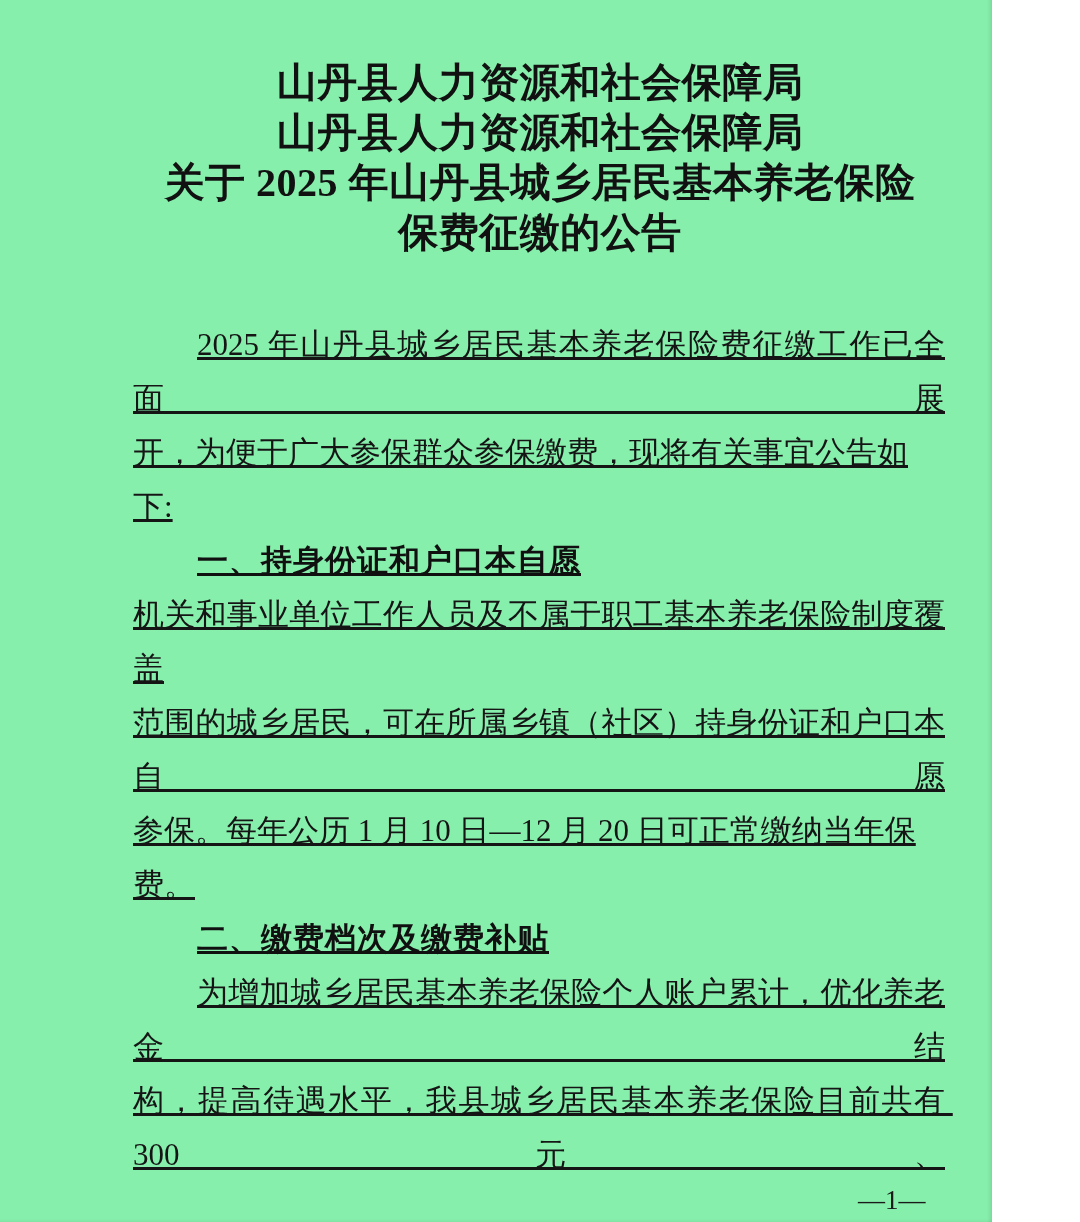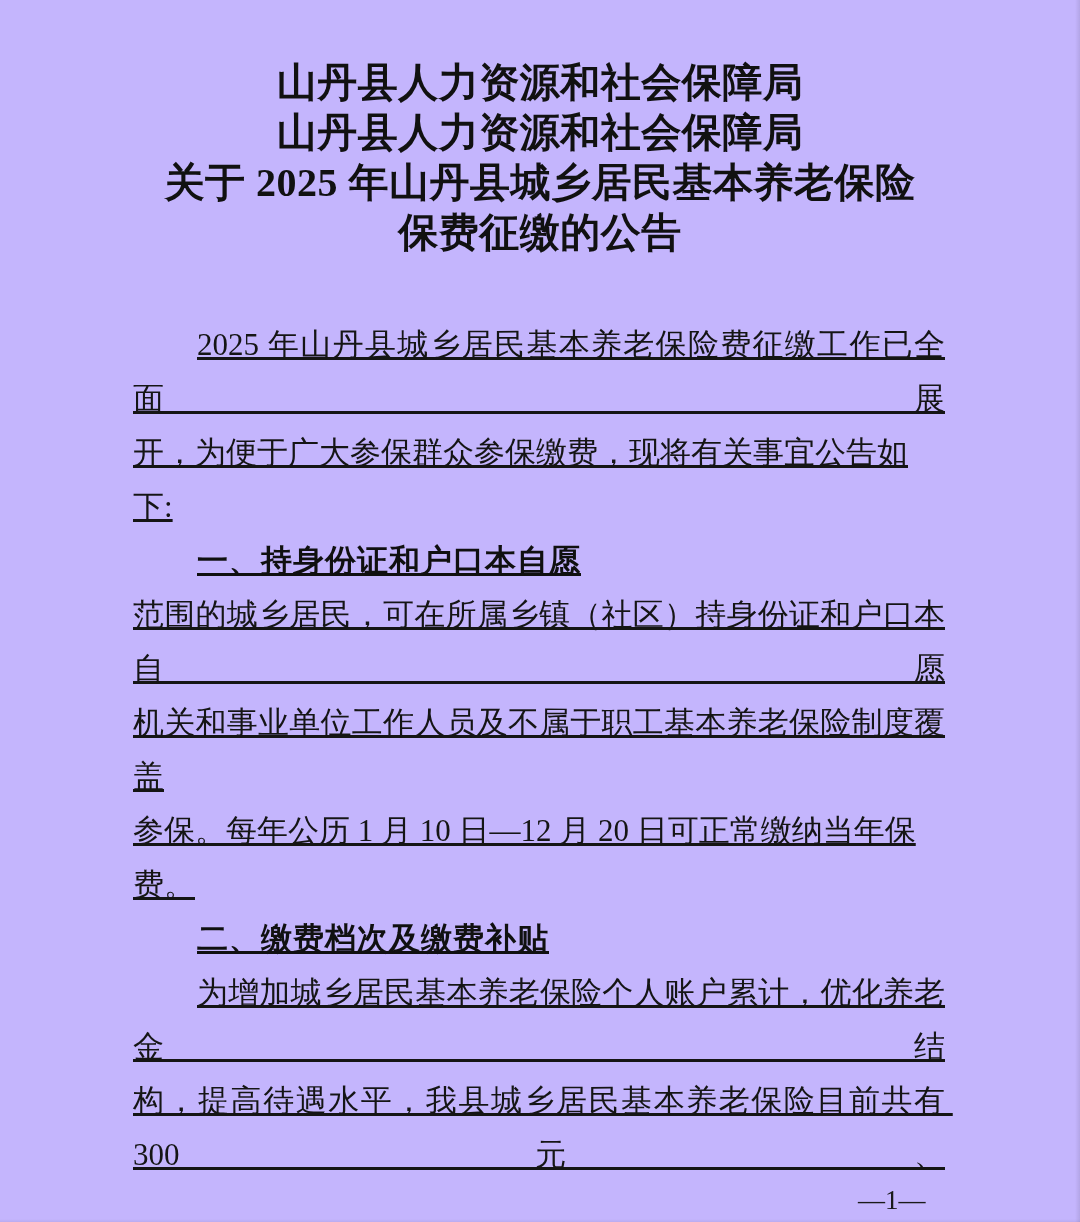--- a/index.html
+++ b/index.html
@@ -2,23 +2,23 @@
 <html><head>
 <meta charset="utf-8">
 <style>
   html, body {
     margin: 0;
     padding: 0;
     background: #ffffff;
   }
   .page {
     position: relative;
-    width: 1080px;
+    width: 992px;
     height: 1222px;
-    background: #c4b5fd;
+    background: #86efac;
     overflow: hidden;
     color: #161616;
   }
   
   .scan-edge-right {
     position: absolute;
     top: 0;
     right: 0;
     width: 5px;
     height: 100%;
@@ -94,22 +94,22 @@
     <div class="title-line">山丹县人力资源和社会保障局</div>
     <div class="title-line">山丹县人力资源和社会保障局</div>
     <div class="title-line">关于 2025 年山丹县城乡居民基本养老保险</div>
     <div class="title-line">保费征缴的公告</div>
   </div>
 
   <div class="body-block">
     <div class="line indent fill">2025 年山丹县城乡居民基本养老保险费征缴工作已全面展</div>
     <div class="line">开，为便于广大参保群众参保缴费，现将有关事宜公告如下:</div>
     <div class="line indent heading">一、持身份证和户口本自愿</div>
+    <div class="line fill">机关和事业单位工作人员及不属于职工基本养老保险制度覆盖</div>
     <div class="line fill">范围的城乡居民，可在所属乡镇（社区）持身份证和户口本自愿</div>
-    <div class="line fill">机关和事业单位工作人员及不属于职工基本养老保险制度覆盖</div>
     <div class="line">参保。每年公历 1 月 10 日—12 月 20 日可正常缴纳当年保费。</div>
     <div class="line indent heading">二、缴费档次及缴费补贴</div>
     <div class="line indent fill">为增加城乡居民基本养老保险个人账户累计，优化养老金结</div>
     <div class="line fill">构，提高待遇水平，我县城乡居民基本养老保险目前共有 300 元、</div>
 
   </div>
 
   <div class="page-number">—1—</div>
 
   <div class="scan-edge-right"></div>

